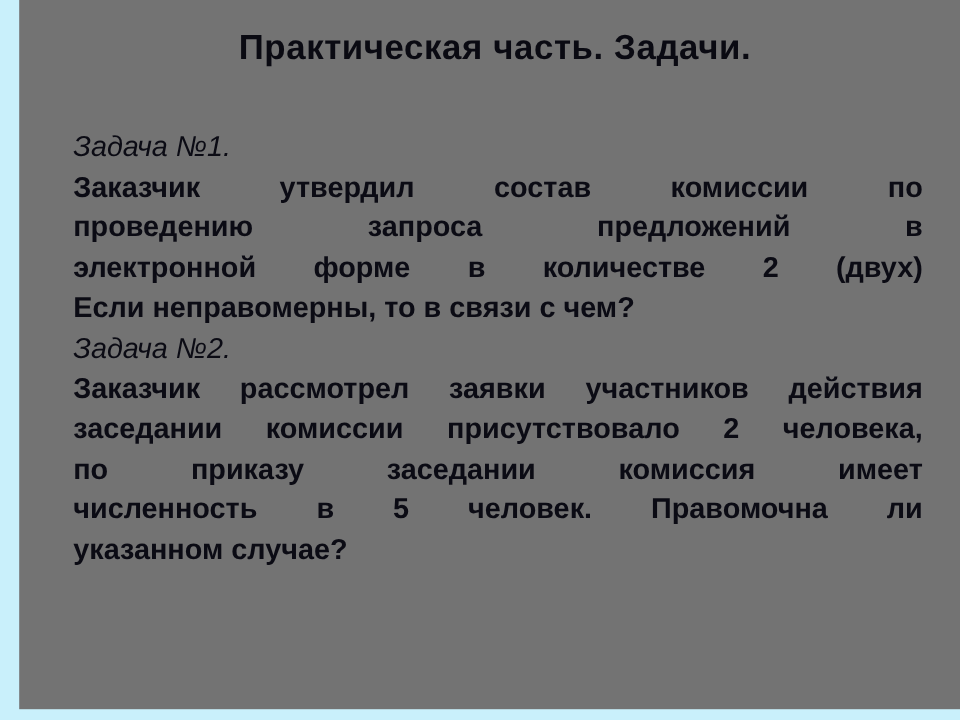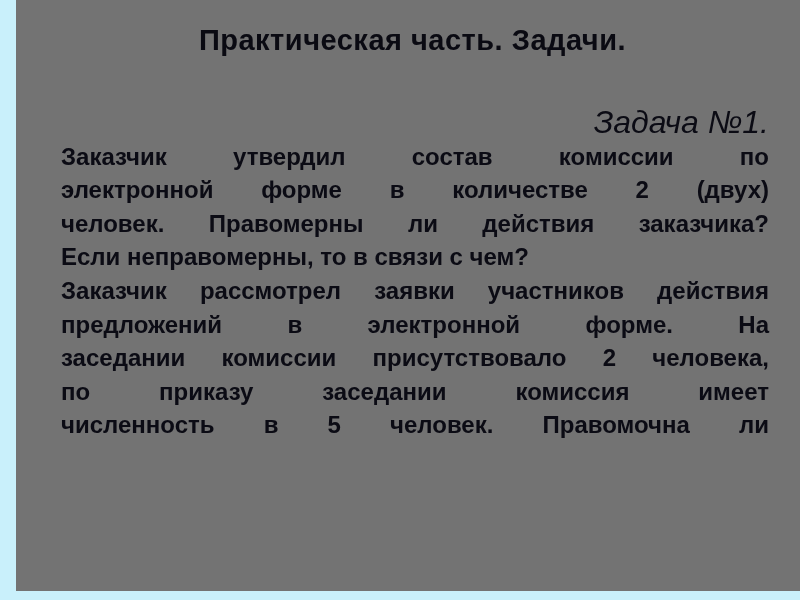--- a/index.html
+++ b/index.html
@@ -37,23 +37,23 @@
   }
   .body-block {
     position: absolute;
     top: 106px;
     left: 45px;
     width: 708px;
   }
   .task-label {
     font-style: italic;
     font-weight: normal;
-    font-size: 32px;
+    font-size: 24px;
     line-height: 33.6px;
-    text-align: right;
+    text-align: left;
   }
   .line {
     font-weight: bold;
     font-size: 24px;
     line-height: 33.6px;
     text-align: justify;
     text-align-last: justify;
   }
   .line.last {
     text-align: center;
@@ -65,25 +65,26 @@
 
 <div class="frame">
   <div class="slide">
 
     <div class="title">Практическая часть. Задачи.</div>
 
     <div class="body-block">
 
       <div class="task-label">Задача №1.</div>
       <div class="line">Заказчик утвердил состав комиссии по</div>
+      <div class="line">проведению запроса предложений в</div>
       <div class="line">электронной форме в количестве 2 (двух)</div>
-      <div class="line">человек. Правомерны ли действия заказчика?</div>
       <div class="line last">Если неправомерны, то в связи с чем?</div>
 
+      <div class="task-label">Задача №2.</div>
       <div class="line">Заказчик рассмотрел заявки участников действия</div>
-      <div class="line">предложений в электронной форме. На</div>
       <div class="line">заседании комиссии присутствовало 2 человека,</div>
       <div class="line">по приказу заседании комиссия имеет</div>
       <div class="line">численность в 5 человек. Правомочна ли</div>
+      <div class="line last">указанном случае?</div>
 
     </div>
   </div>
 </div>
 
 </body></html>

